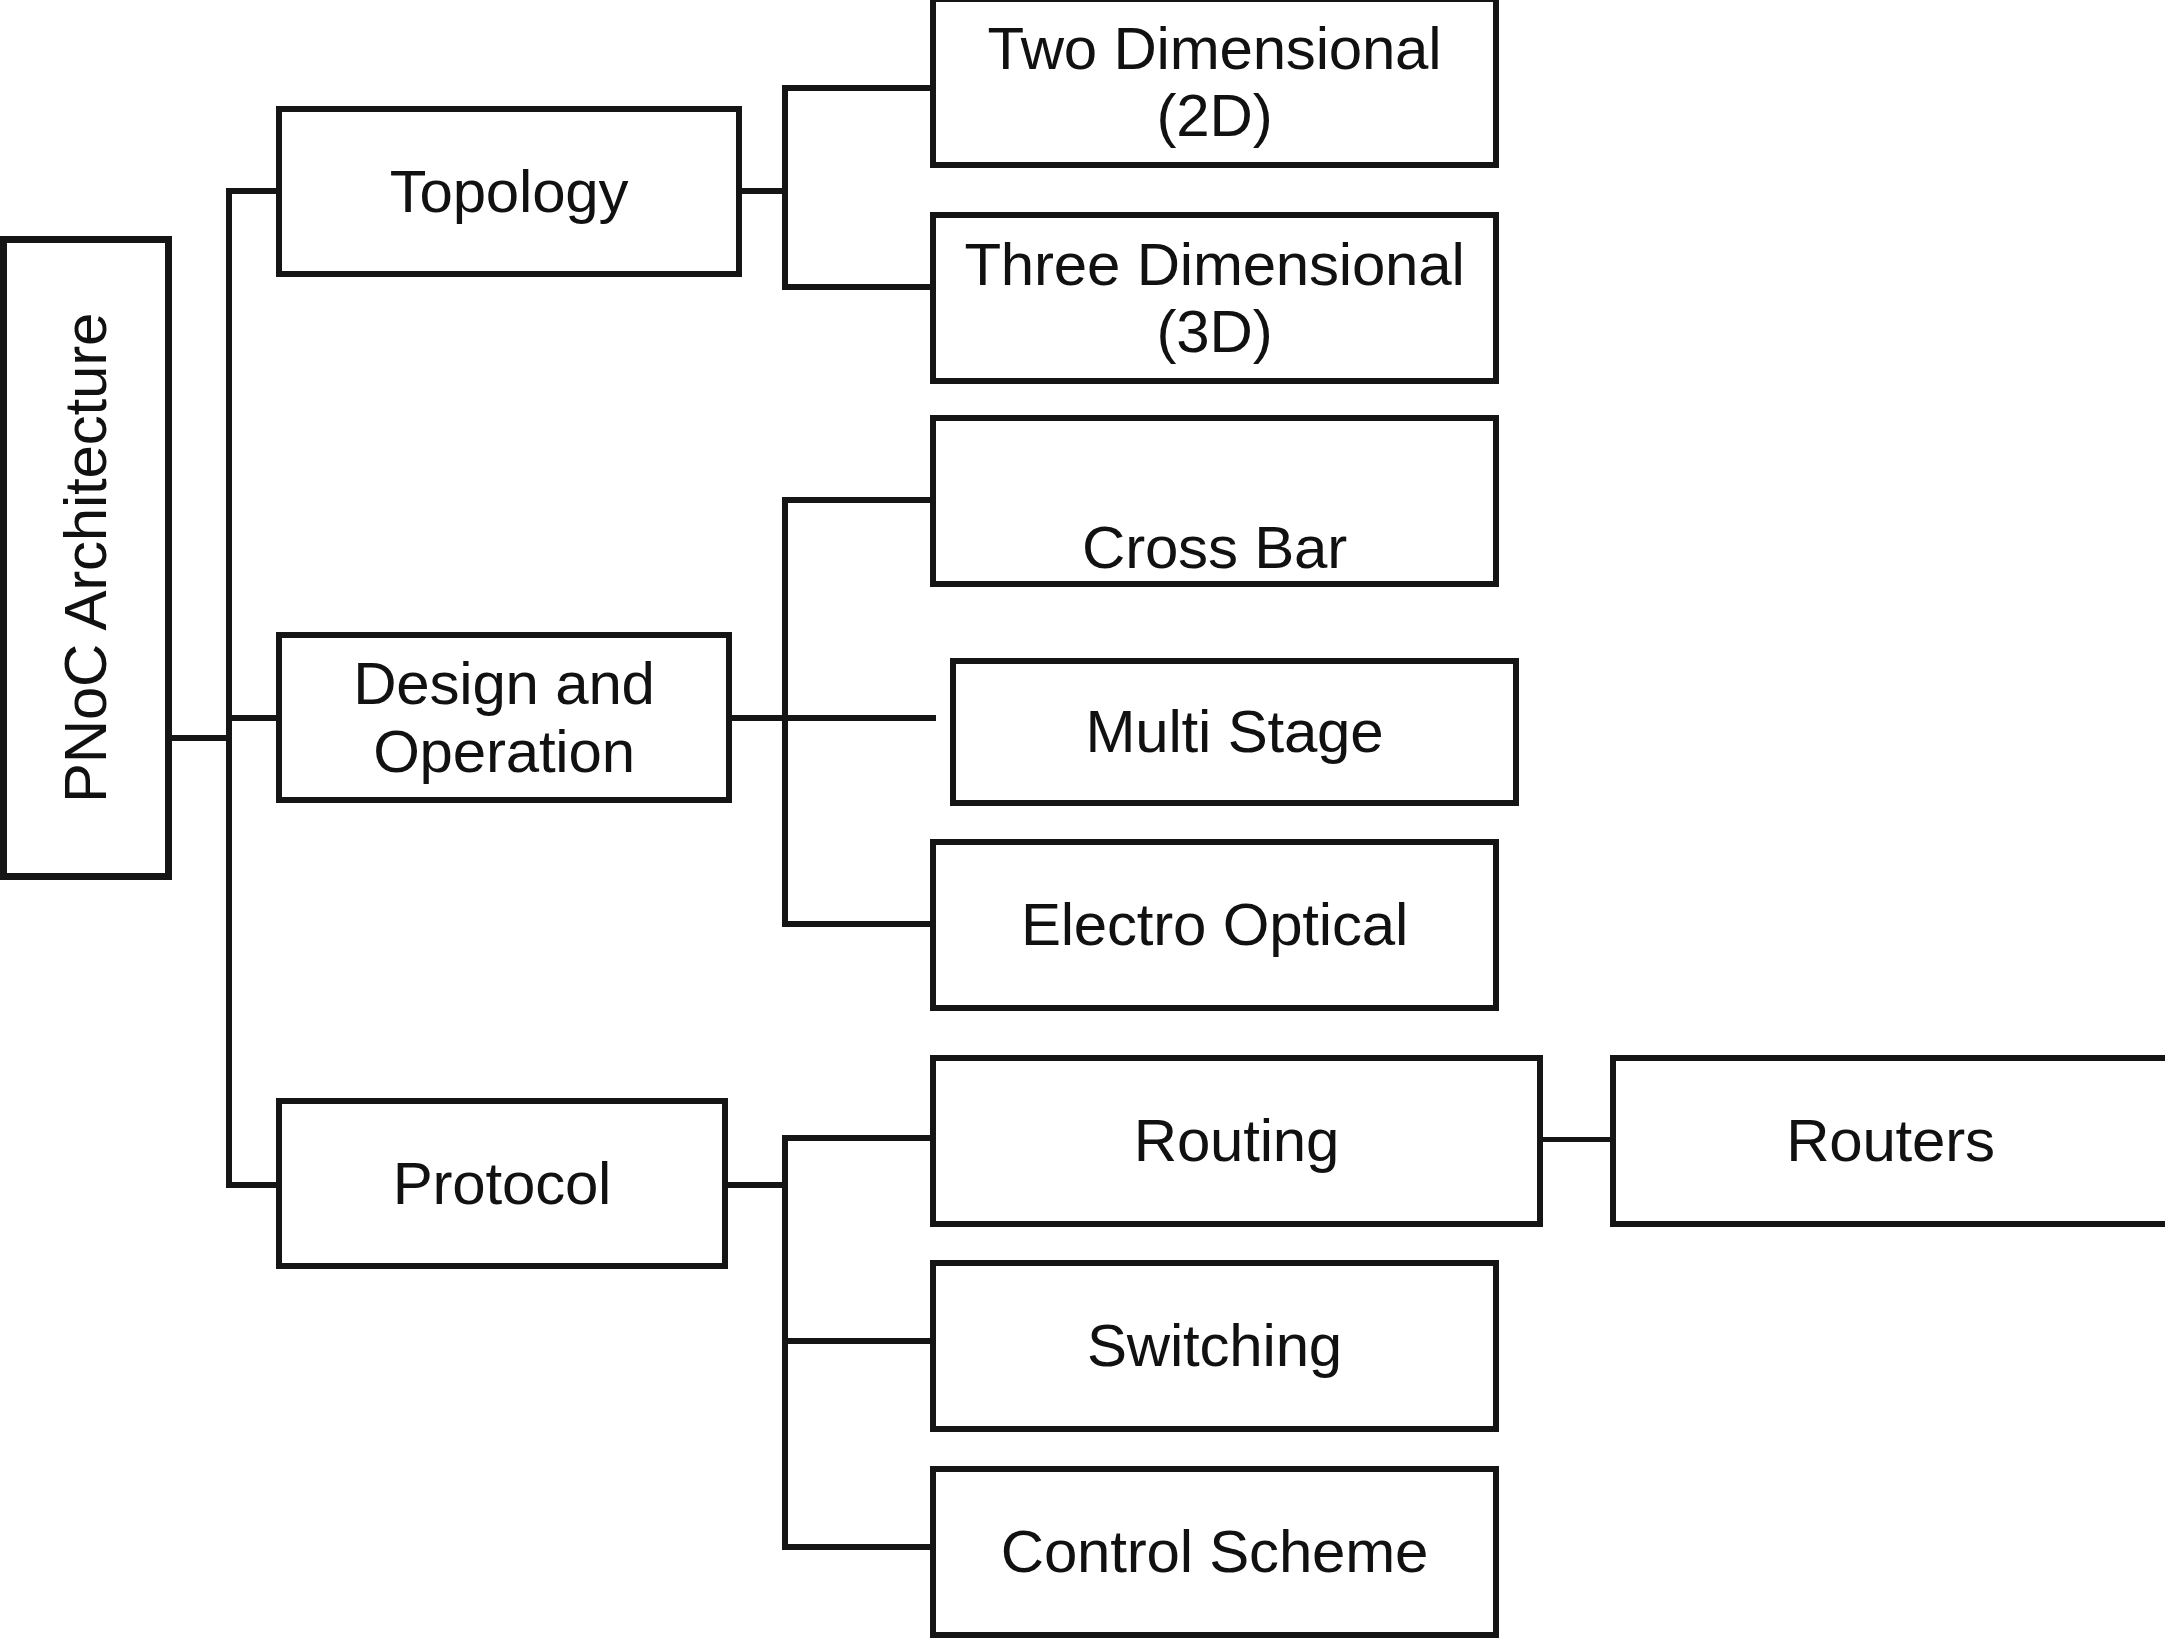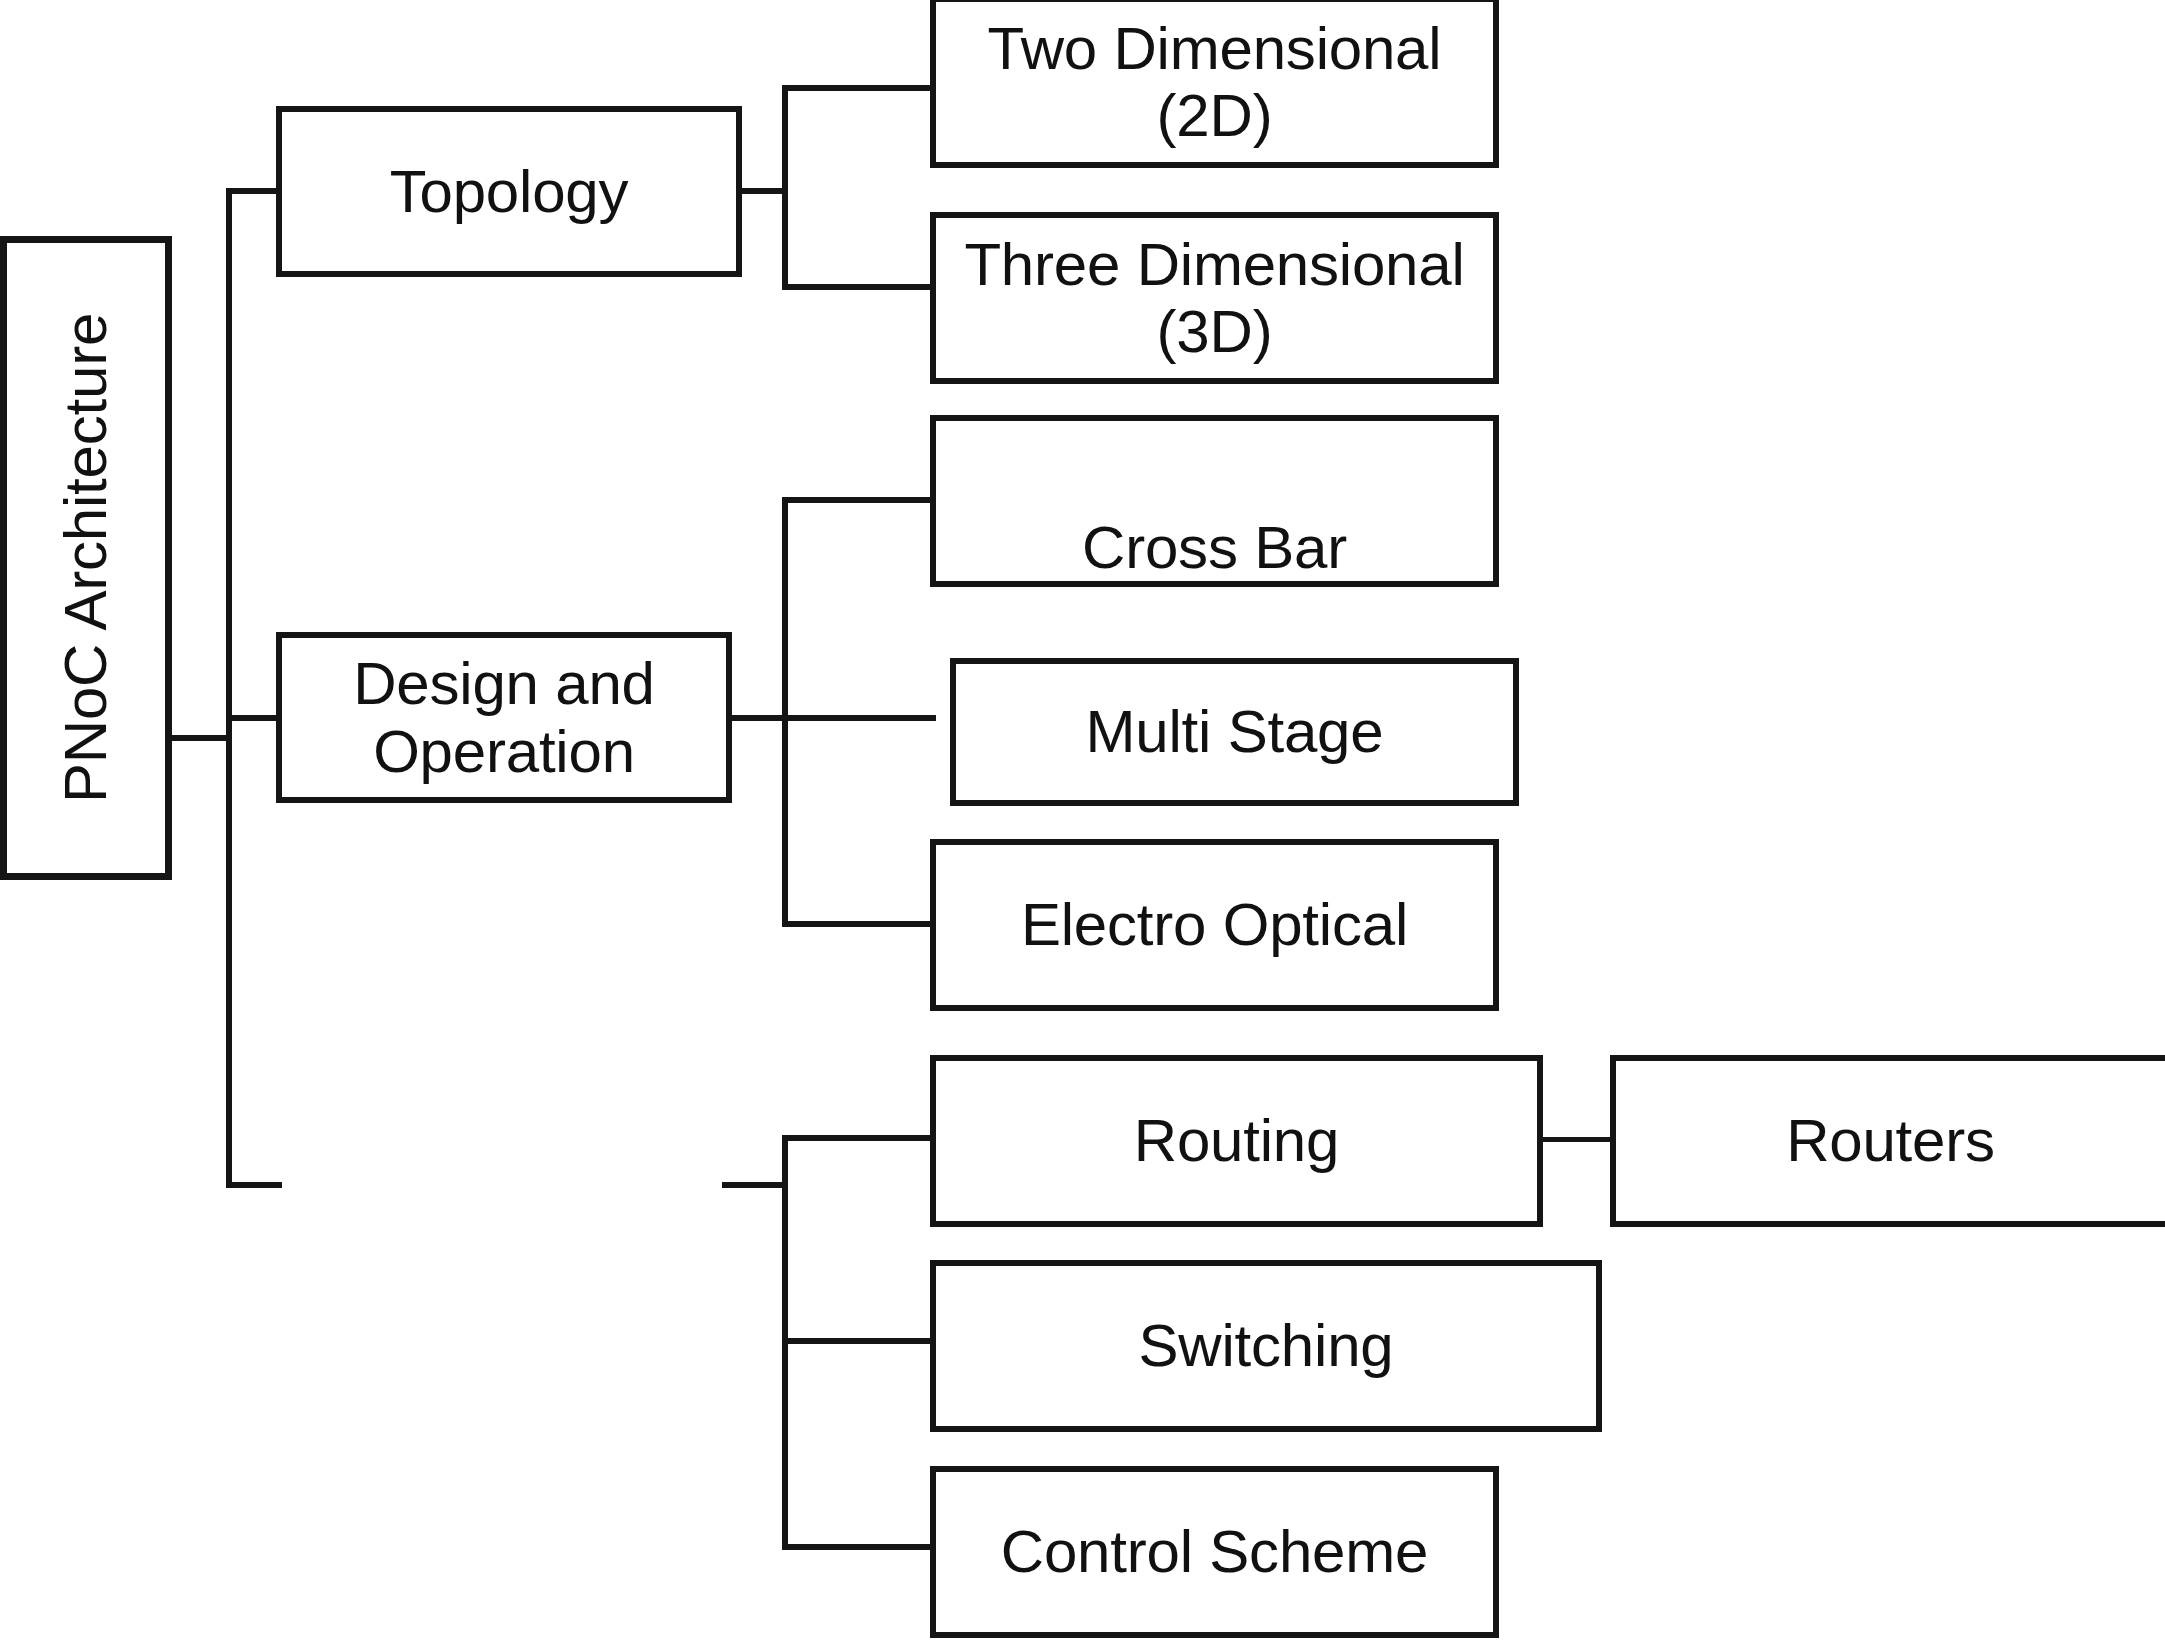--- a/index.html
+++ b/index.html
@@ -86,20 +86,23 @@
 
   <div class="node" style="left:276px; top:106px; width:466px; height:171px;">
     <span class="lbl">Topology</span>
   </div>
 
   <div class="node" style="left:276px; top:632px; width:456px; height:171px;">
     <span class="lbl">Design and
 Operation</span>
   </div>
 
+  <div class="node" style="left:276px; top:1098px; width:452px; height:171px;">
+    <span class="lbl">Protocol</span>
+  </div>
 
   <div class="node" style="left:930px; top:-4px; width:569px; height:172px;">
     <span class="lbl">Two Dimensional
 (2D)</span>
   </div>
 
   <div class="node" style="left:930px; top:212px; width:569px; height:172px;">
     <span class="lbl">Three Dimensional
 (3D)</span>
   </div>
@@ -113,21 +116,21 @@
   </div>
 
   <div class="node" style="left:930px; top:839px; width:569px; height:172px;">
     <span class="lbl">Electro Optical</span>
   </div>
 
   <div class="node" style="left:930px; top:1055px; width:613px; height:172px;">
     <span class="lbl">Routing</span>
   </div>
 
-  <div class="node" style="left:930px; top:1260px; width:672px; height:172px;">
+  <div class="node" style="left:930px; top:1260px; width:569px; height:172px;">
     <span class="lbl">Switching</span>
   </div>
 
   <div class="node" style="left:930px; top:1466px; width:569px; height:172px;">
     <span class="lbl">Control Scheme</span>
   </div>
 
   <div class="node" style="left:1610px; top:1055px; width:561px; height:172px;">
     <span class="lbl">Routers</span>
   </div>

